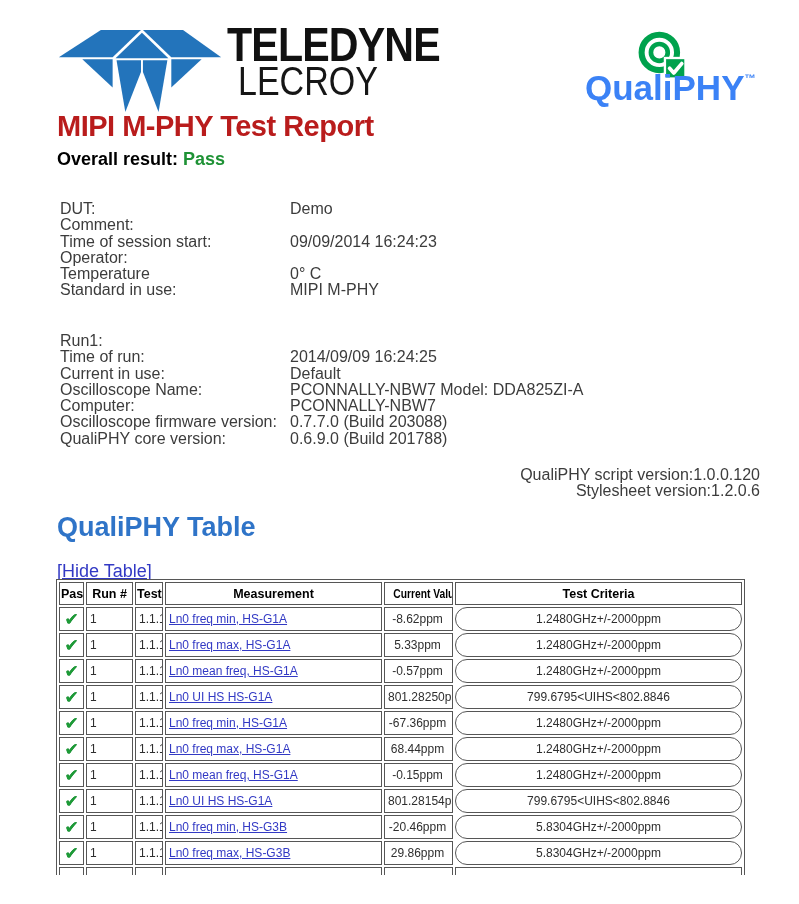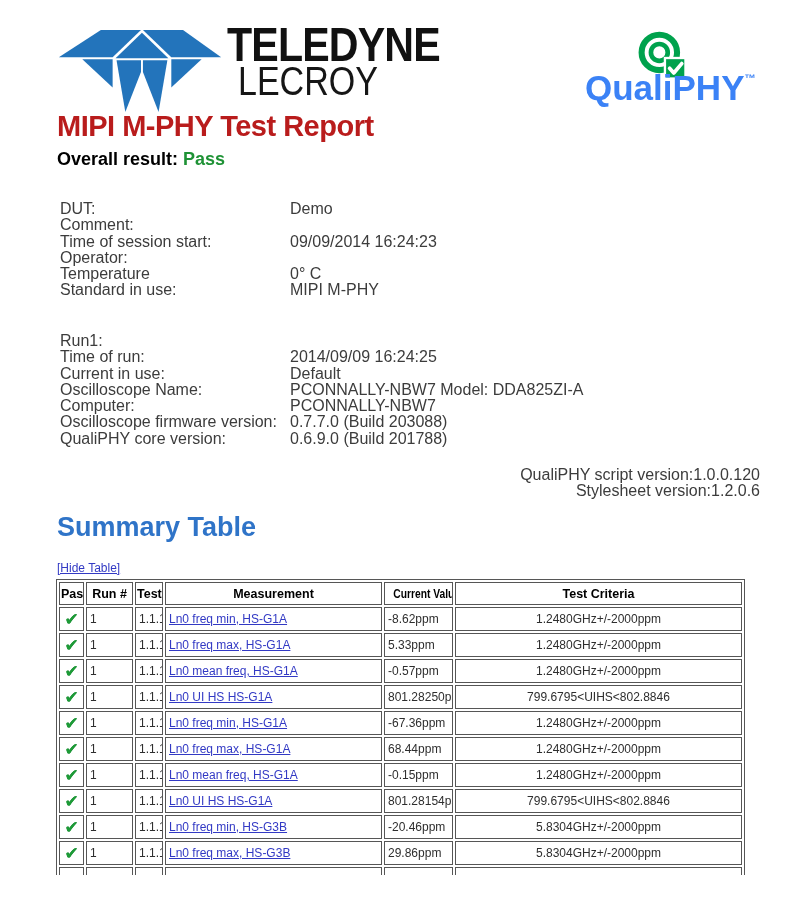--- a/index.html
+++ b/index.html
@@ -25,35 +25,35 @@
   
   .info-block{left:60px;width:700px;}
   #session-info{top:200px;}
   #run-info{top:332px;}
   #version-info{top:466px;text-align:right;}
   .info-row{height:16.3px;font-size:16px;color:#3c3c3c;white-space:nowrap;}
   .info-row .lbl{display:inline-block;width:230px;}
 
   
   #summary-heading{left:57px;top:513px;font-size:27px;font-weight:bold;color:#2f74c8;line-height:1.1;}
-  #hide-table-link{left:57px;top:561px;font-size:12px;color:#3239c4;text-decoration:underline;}
+  #hide-table-link{left:57px;top:561px;font-size:18px;color:#3239c4;text-decoration:underline;}
 
   #table-clip{left:56px;top:579px;width:695px;height:296px;overflow:hidden;}
   table{border-collapse:separate;border-spacing:2px;border:1px solid #565656;
         table-layout:fixed;width:689px;background:#fff;}
   col.c1{width:25px;}col.c2{width:47px;}col.c3{width:28px;}
   col.c4{width:217px;}col.c5{width:69px;}
   th,td{border:1px solid #565656;box-sizing:border-box;overflow:hidden;
         font-size:12px;color:#2e2e2e;background:#fff;}
   th{height:23px;font-weight:bold;color:#000;text-align:center;font-size:12.5px;padding:0 1px;white-space:nowrap;}
   th .squeeze{display:inline-block;transform:scaleX(0.82);transform-origin:center;}
   td{height:24px;padding:0 3px;white-space:nowrap;}
   td.c-pass{text-align:center;padding:0;}
-  td.c-val{text-align:left;padding-right:5px;margin-top:34px;}
-  td.c-crit{text-align:center;}
+  td.c-val{text-align:center;padding-right:5px;margin-top:34px;}
+  td.c-crit{text-align:center;border-radius:12px;}
   td.c-meas a{color:#3239c4;}
   .check{font-family:"DejaVu Sans",sans-serif;font-size:17px;font-weight:bold;color:#1d9b37;
          text-shadow:0 0 0.6px #0f7a2a;line-height:1;}
   tr.stub td{border-color:#565656;}
 </style>
 </head>
 <body>
 
 <div class="abs" id="teledyne-glyph">
   <svg width="168" height="88" viewBox="0 0 170 90" xmlns="http://www.w3.org/2000/svg">
@@ -148,21 +148,21 @@
 <div class="abs info-block" id="version-info">
   <div class="info-row">
     <span class="lbl">QualiPHY script version:</span><span class="val">1.0.0.120</span>
   </div>
 
   <div class="info-row">
     <span class="lbl">Stylesheet version:</span><span class="val">1.2.0.6</span>
   </div>
 </div>
 
-<div class="abs" id="summary-heading">Summary Table</div>
+<div class="abs" id="summary-heading">QualiPHY Table</div>
 <a class="abs" id="hide-table-link" href="#">[Hide Table]</a>
 
 <div class="abs" id="table-clip">
   <table>
     <colgroup>
       <col class="c1">
         <col class="c2">
         <col class="c3">
         <col class="c4">
         <col class="c5">

